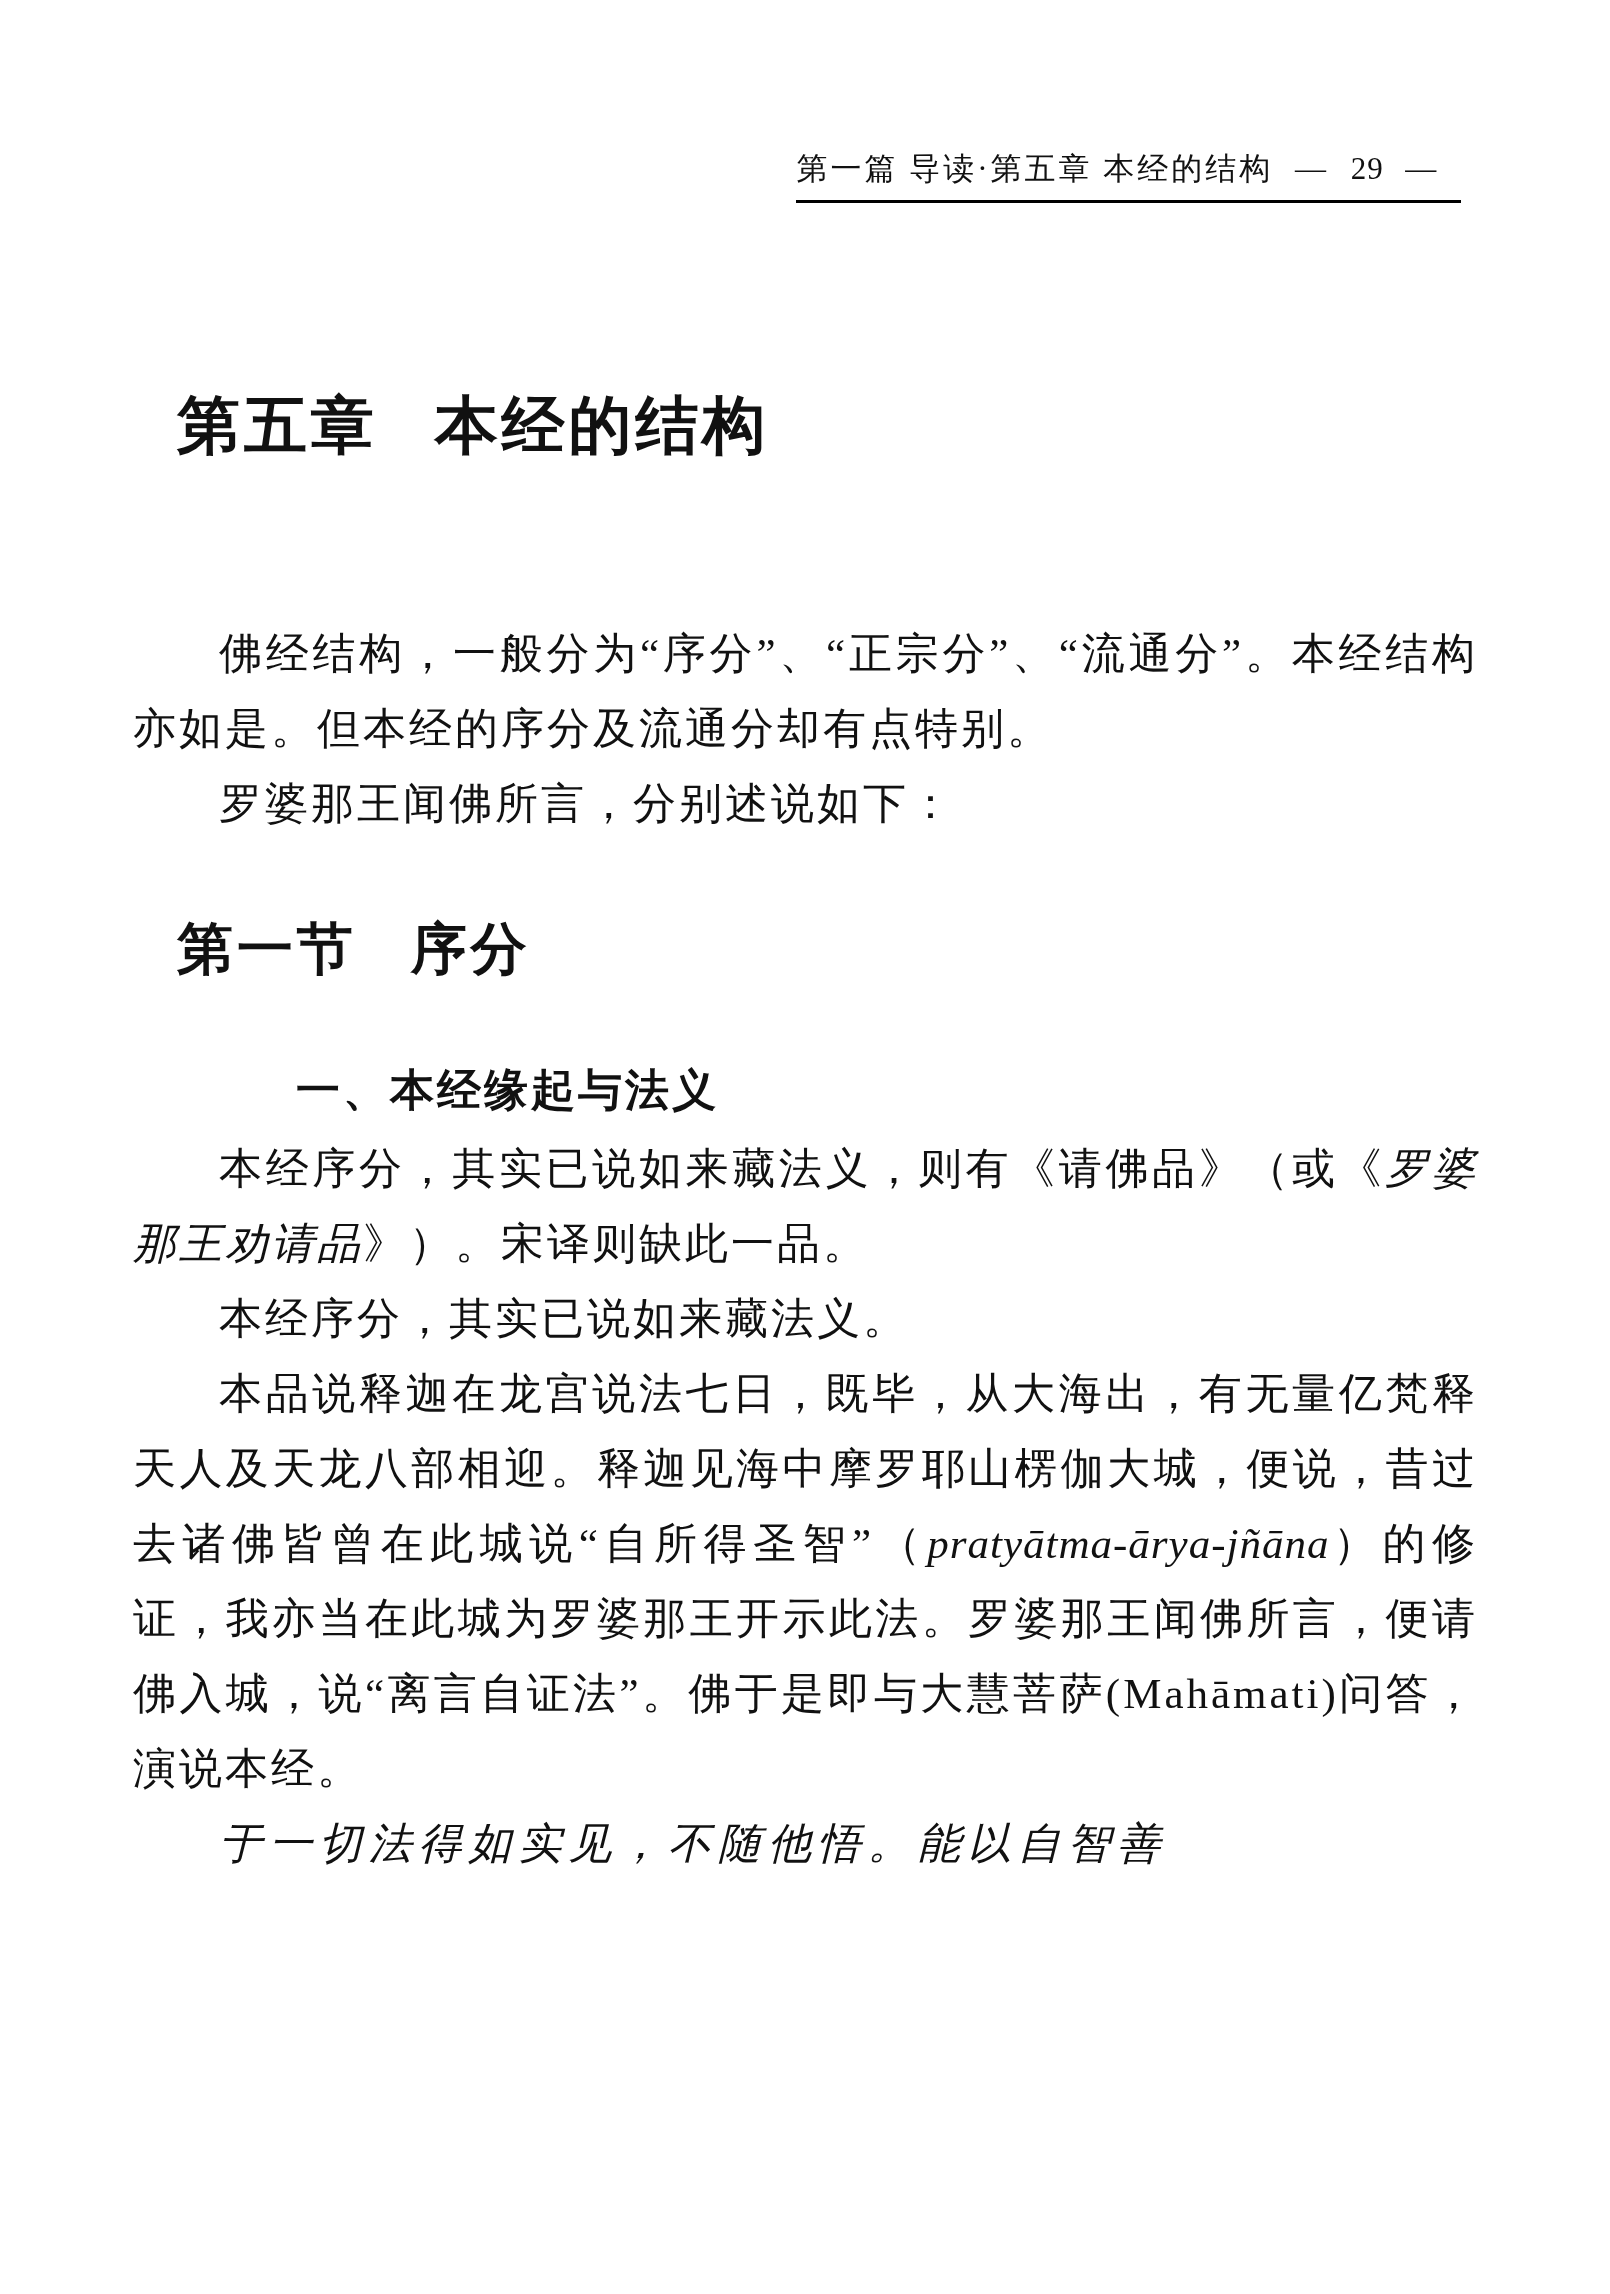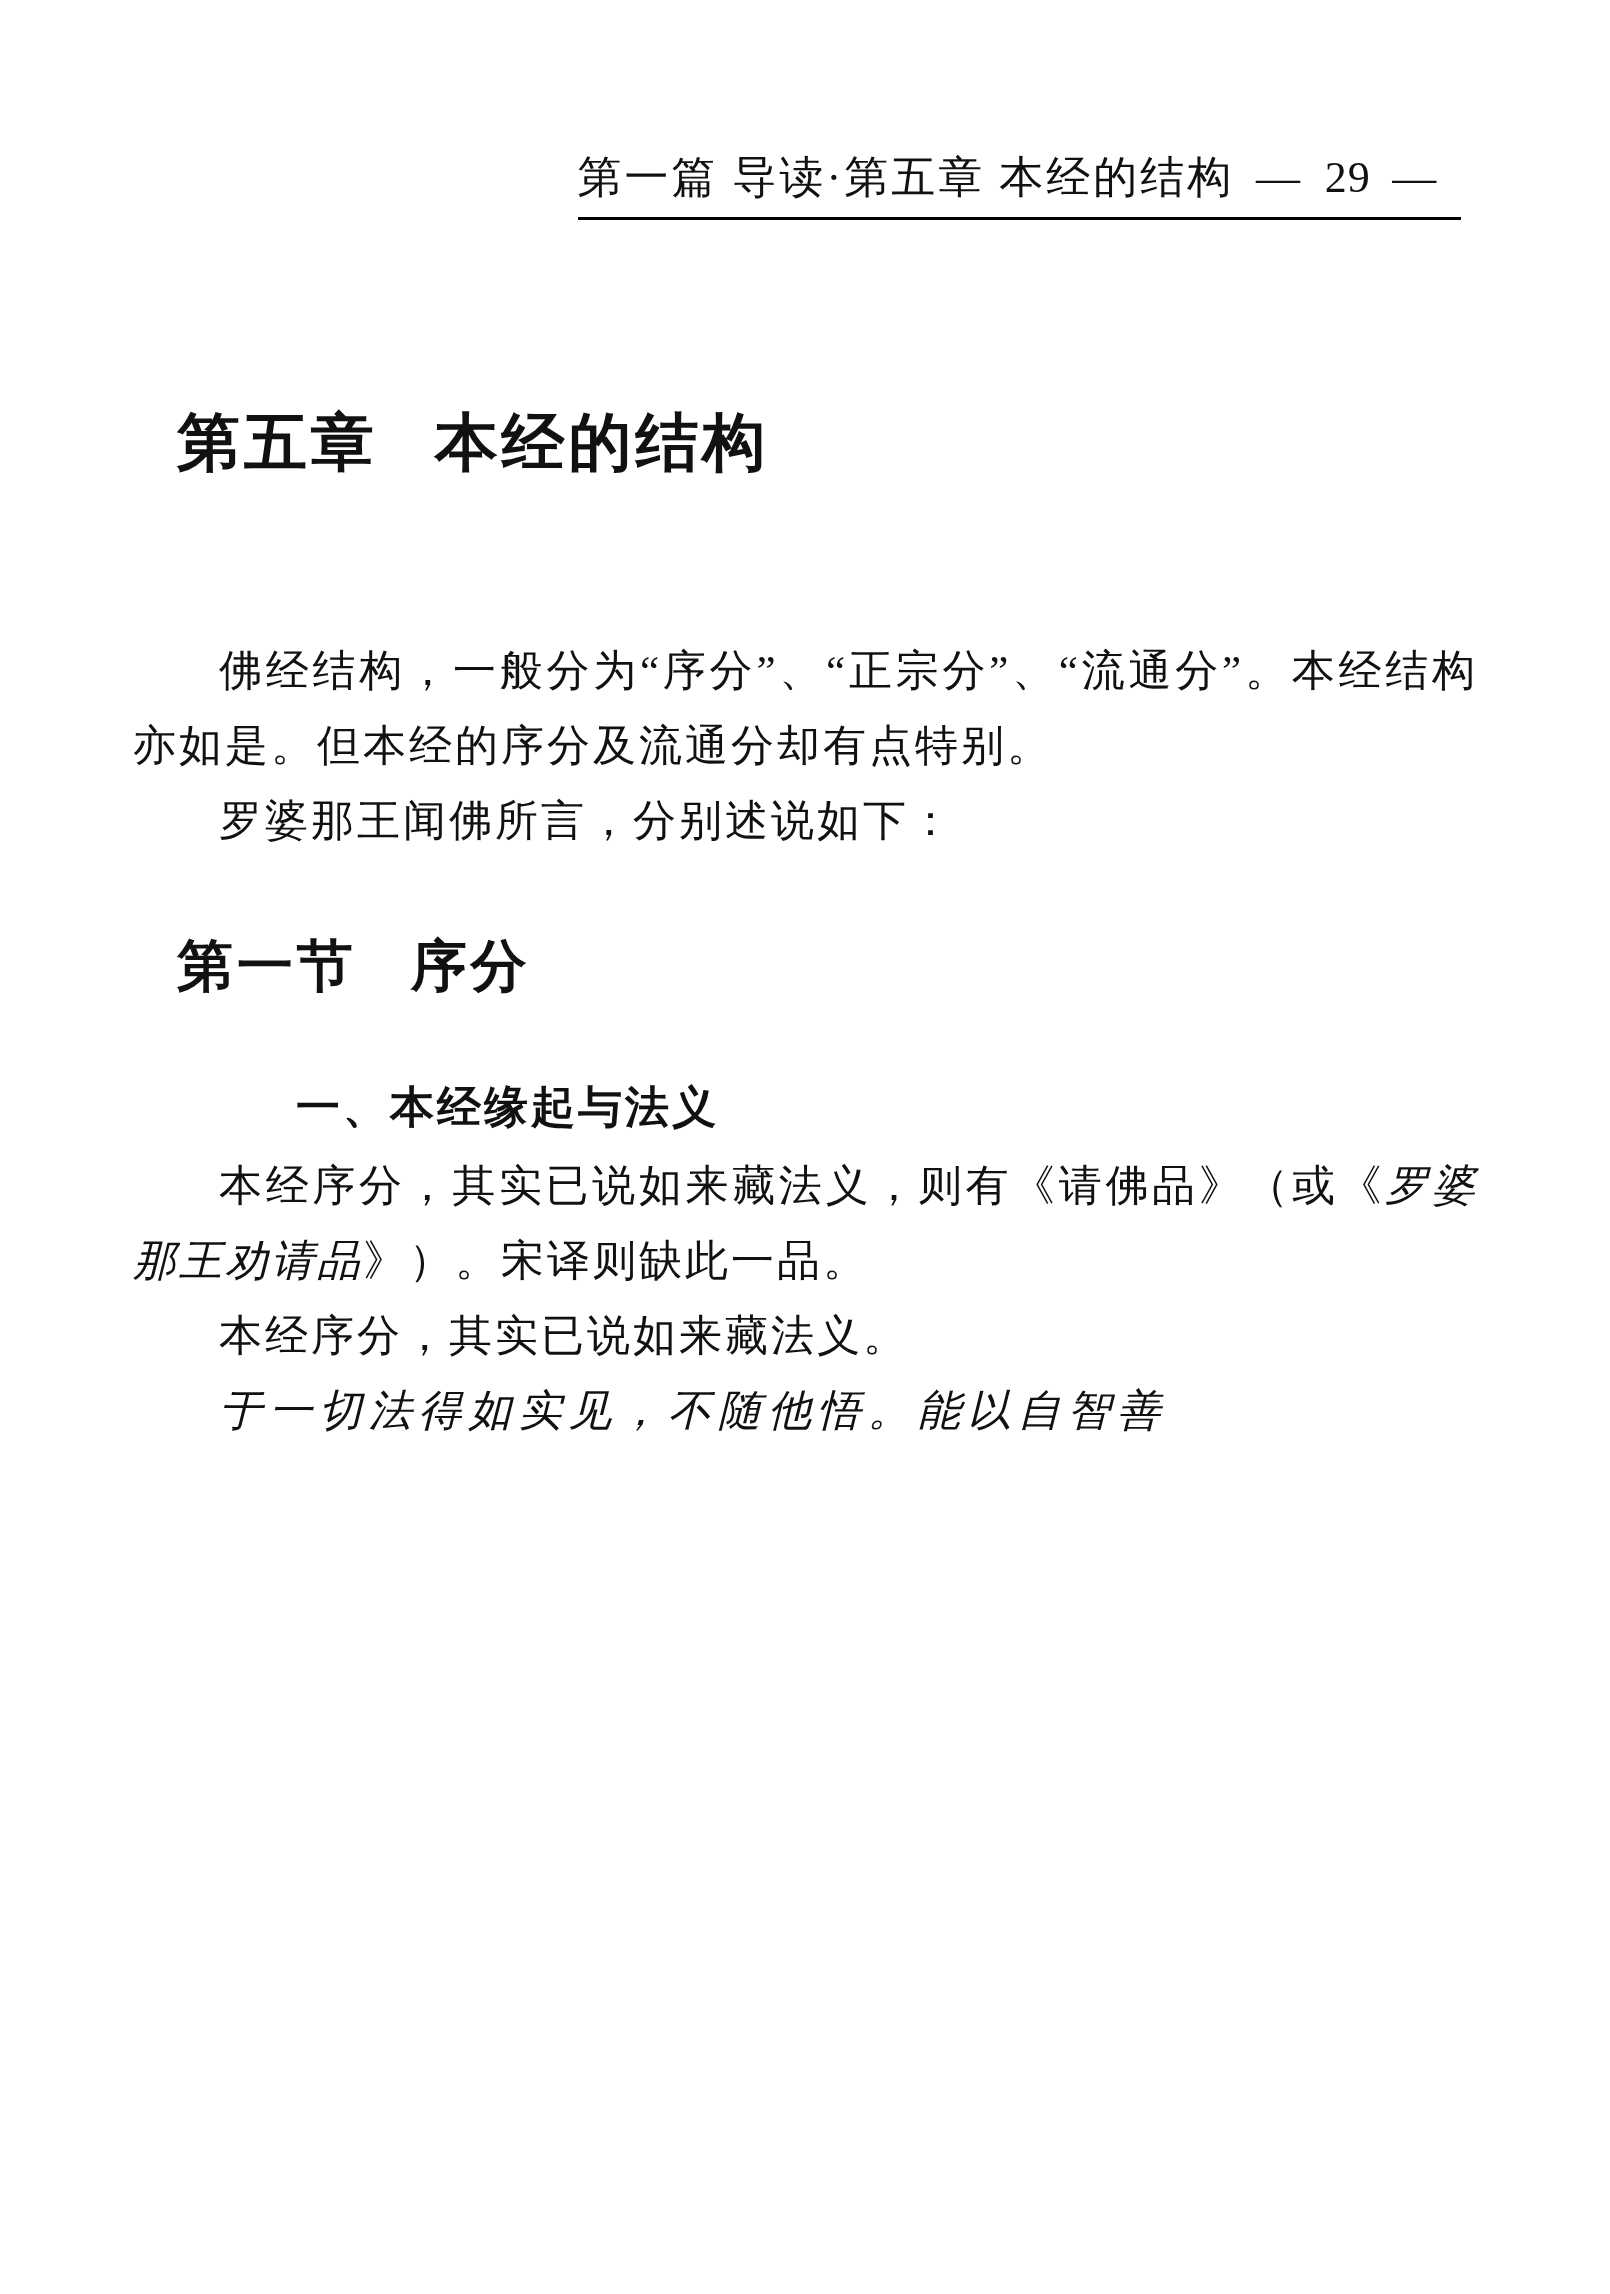--- a/index.html
+++ b/index.html
@@ -15,21 +15,21 @@
   
   .running-head{
     text-align:right;
     padding-top:148px;
     margin-right:150px;
   }
   .running-head-inner{
     display:inline-block;
     border-bottom:3.9px solid #000;
     padding-bottom:9.9px;
-    font-size:44px;
+    font-size:31px;
     letter-spacing:3px;
     white-space:nowrap;
   }
   .running-head-inner .pgdash{margin:0 21.7px;}
   .running-head-inner .pgnum{letter-spacing:1px;}
 
   
   h1.chapter{
     margin:192px 0 0 177px;
     font-size:63px;
@@ -104,20 +104,21 @@
     <h2 class="section">
       <span class="section-no">第一节</span><span>序分</span>
     </h2>
 
     <h3 class="subsection">一、本经缘起与法义</h3>
 
     <p><span>本经序分，其实已说如来藏法义，则有《请佛品》（或《</span><span class="kai">罗婆那王劝请品</span><span>》）。宋译则缺此一品。</span></p>
 
     <p>本经序分，其实已说如来藏法义。</p>
 
+    <p><span>本品说释迦在龙宫说法七日，既毕，从大海出，有无量亿梵释天人及天龙八部相迎。释迦见海中摩罗耶山楞伽大城，便说，昔过去诸佛皆曾在此城说“自所得圣智”（</span><span class="latin-italic">pratyātma-ārya-jñāna</span><span>）的修证，我亦当在此城为罗婆那王开示此法。罗婆那王闻佛所言，便请佛入城，说“离言自证法”。佛于是即与大慧菩萨(Mahāmati)问答，演说本经。</span></p>
 
 
     <p class="quote-line">于一切法得如实见，不随他悟。能以自智善</p>
 
   </div>
 
 </div>
 
 
 </body></html>

